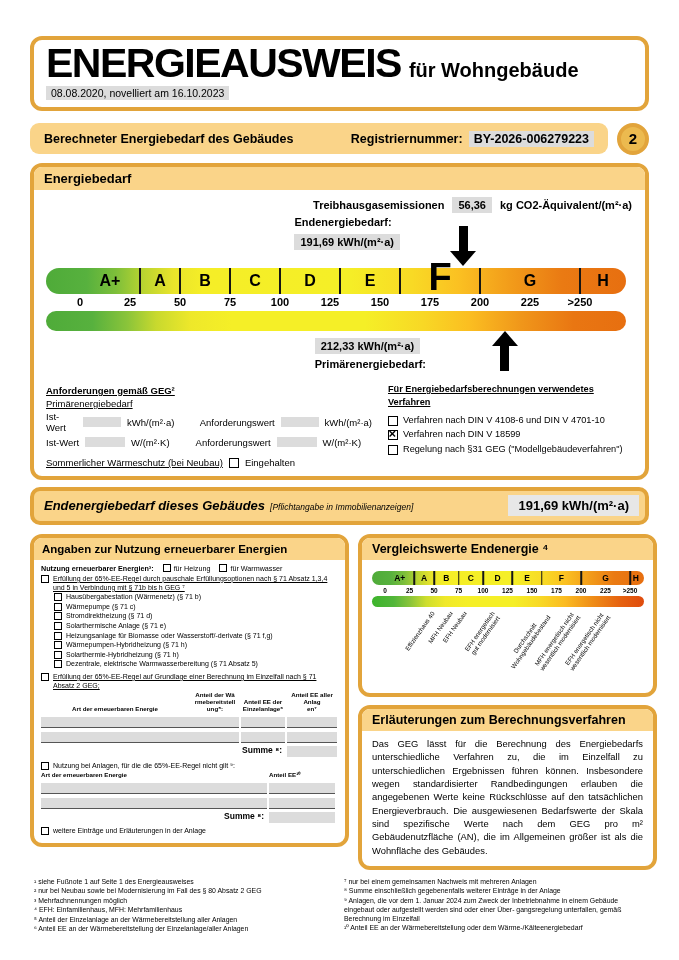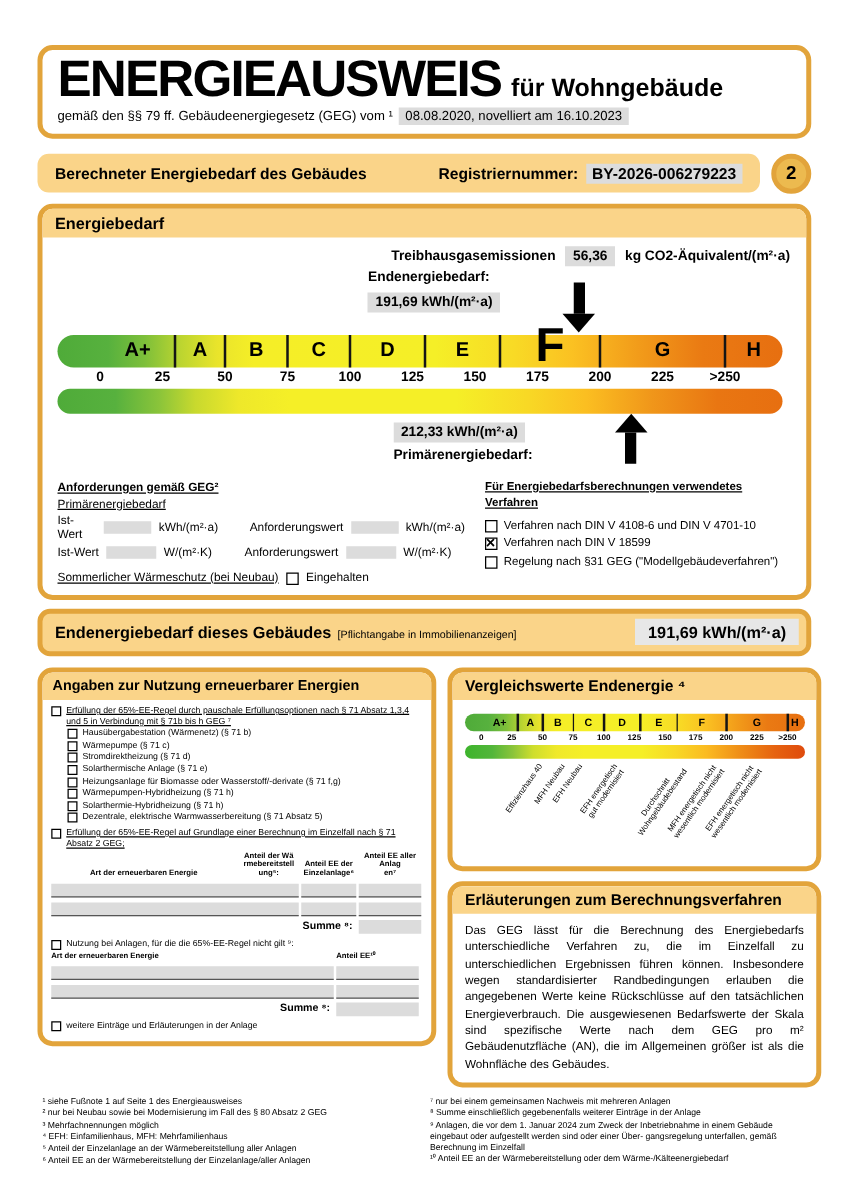--- a/index.html
+++ b/index.html
@@ -63,21 +63,21 @@
   .req-left .hline { margin:2px 0 1px; }
   .req-left .line { display:flex; align-items:center; gap:6px; margin:2.5px 0 3.5px; }
   .ibox { display:inline-block; width:40px; height:10px; background:var(--gb); }
   .cb-row { display:flex; align-items:flex-start; gap:5px; margin:3px 0; line-height:1.25; }
   .cb { width:8px; height:8px; border:1px solid #000; background:#fff; position:relative; flex:none; margin-top:1px; }
   .cb.checked::before { content:"×"; position:absolute; top:-3px; left:-0.5px; font-size:13px; font-weight:bold; line-height:12px; }
   .summer-row { display:flex; align-items:center; gap:6px; margin-top:9px; }
 
   
   #endbar { margin:7px 30px 0; background:var(--fill); border:4px solid var(--ac); border-radius:10px; height:30px; display:flex; align-items:center; justify-content:space-between; padding:0 6px 0 10px; }
-  #endbar .tg { display:flex; align-items:baseline; gap:5px; }
+  #endbar .tg { display:flex; align-items:baseline; gap:5px;font-style:italic; }
   #endbar .t { font-size:13px; font-weight:bold; }
   #endbar .n { font-size:8.5px; }
   #endbar .v { background:#e7e7e7; font-size:13px; font-weight:bold; padding:3px 10px; white-space:nowrap; }
 
   
   .cols { display:flex; gap:9px; margin:9px 30px 0; align-items:flex-start; }
   #renew-box { width:311px; flex:none; }
   #renew-box .section-head { font-size:11.5px; padding:5px 8px; }
   .renew-content { padding:4px 7px 6px; font-size:7px; line-height:1.25; }
   .renew-line1 { display:flex; gap:9px; align-items:center; font-size:7.2px; margin-bottom:2px; }
@@ -123,21 +123,20 @@
 <body>
 
 <div class="page">
 
   <div class="hdr-box">
     <div class="hdr-title-row">
       <span class="hdr-main">ENERGIEAUSWEIS</span>
       <span class="hdr-sub">für Wohngebäude</span>
     </div>
     <div class="law">
-      <span>gemäß den §§ 79 ff. Gebäudeenergiegesetz (GEG) vom ¹</span>
       <span class="graybox">08.08.2020, novelliert am 16.10.2023</span>
     </div>
   </div>
 
   <div class="reg-row">
     <div class="reg-bar">
       <span class="reg-title">Berechneter Energiebedarf des Gebäudes</span>
       <span class="reg-right">
         <span>Registriernummer:</span>
         <span class="graybox">BY-2026-006279223</span>
@@ -266,20 +265,31 @@
       <span class="n">[Pflichtangabe in Immobilienanzeigen]</span>
     </span>
     <span class="v">191,69 kWh/(m²·a)</span>
   </div>
 
   <div class="cols">
 
     <div class="section-box" id="renew-box">
       <div class="section-head">Angaben zur Nutzung erneuerbarer Energien</div>
       <div class="renew-content">
+        <div class="renew-line1">
+          <span class="b">Nutzung erneuerbarer Energien³:</span>
+          <span class="cbl">
+              <span class="cb s"></span>
+              <span>für Heizung</span>
+            </span>
+          <span class="cbl">
+              <span class="cb s"></span>
+              <span>für Warmwasser</span>
+            </span>
+        </div>
         <div class="opt-head">
           <span class="cb s"></span>
           <span class="u">Erfüllung der 65%-EE-Regel durch pauschale Erfüllungsoptionen nach § 71 Absatz 1,3,4 und 5 in Verbindung mit § 71b bis h GEG ⁷</span>
         </div>
         <div class="opt-list" id="opt-list">
             <div class="opt-row">
               <span class="cb s"></span>
               <span>Hausübergabestation (Wärmenetz) (§ 71 b)</span>
             </div>
             <div class="opt-row">

